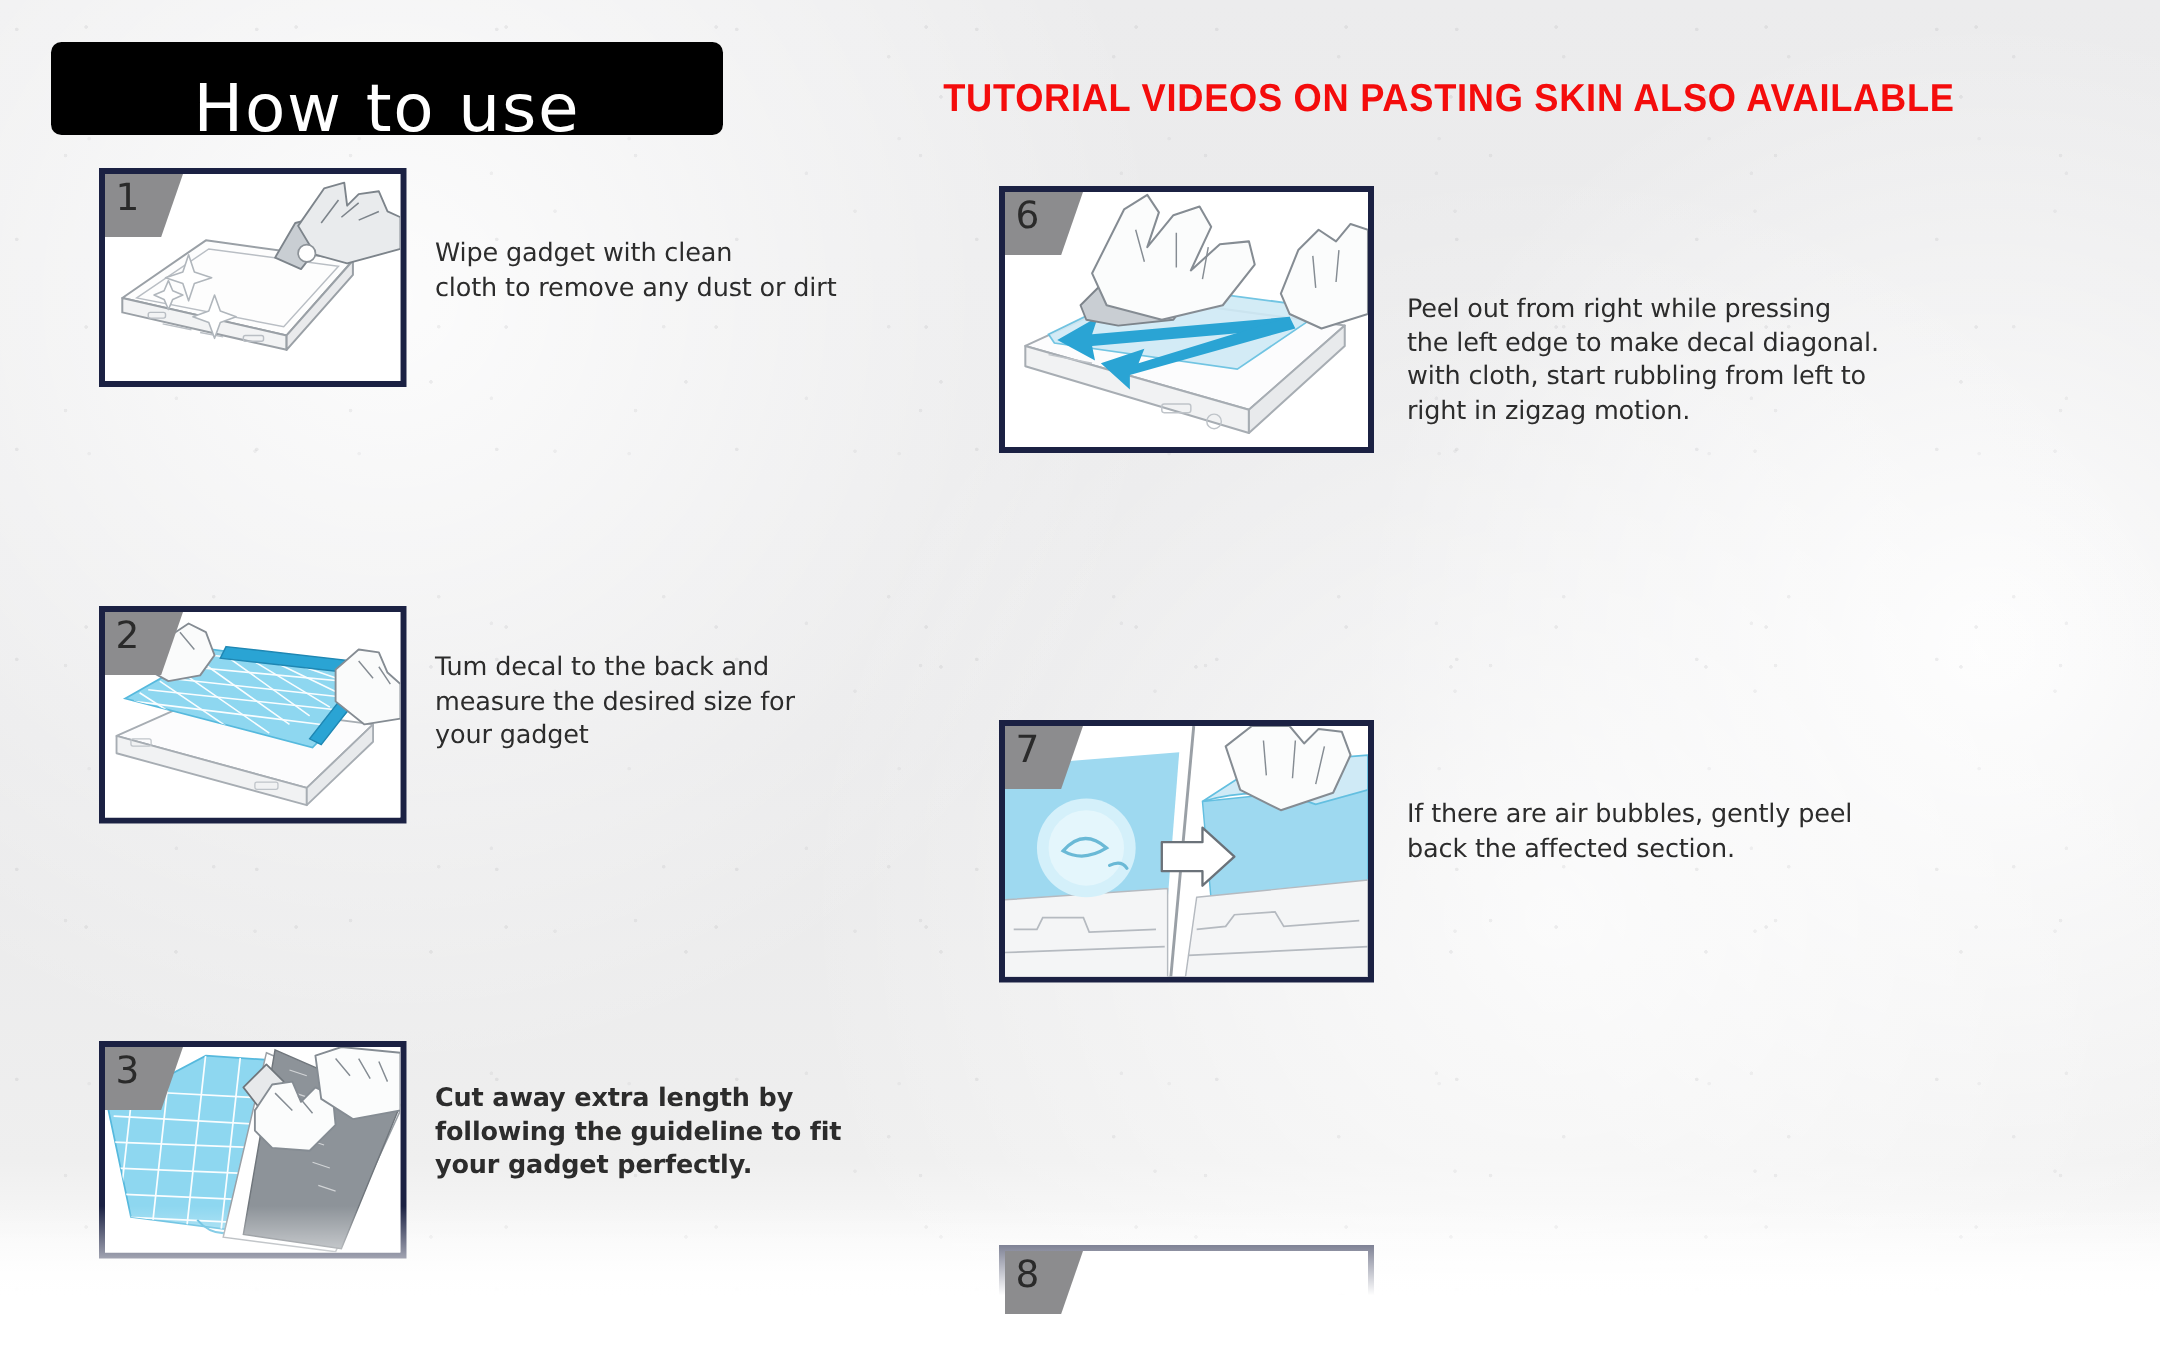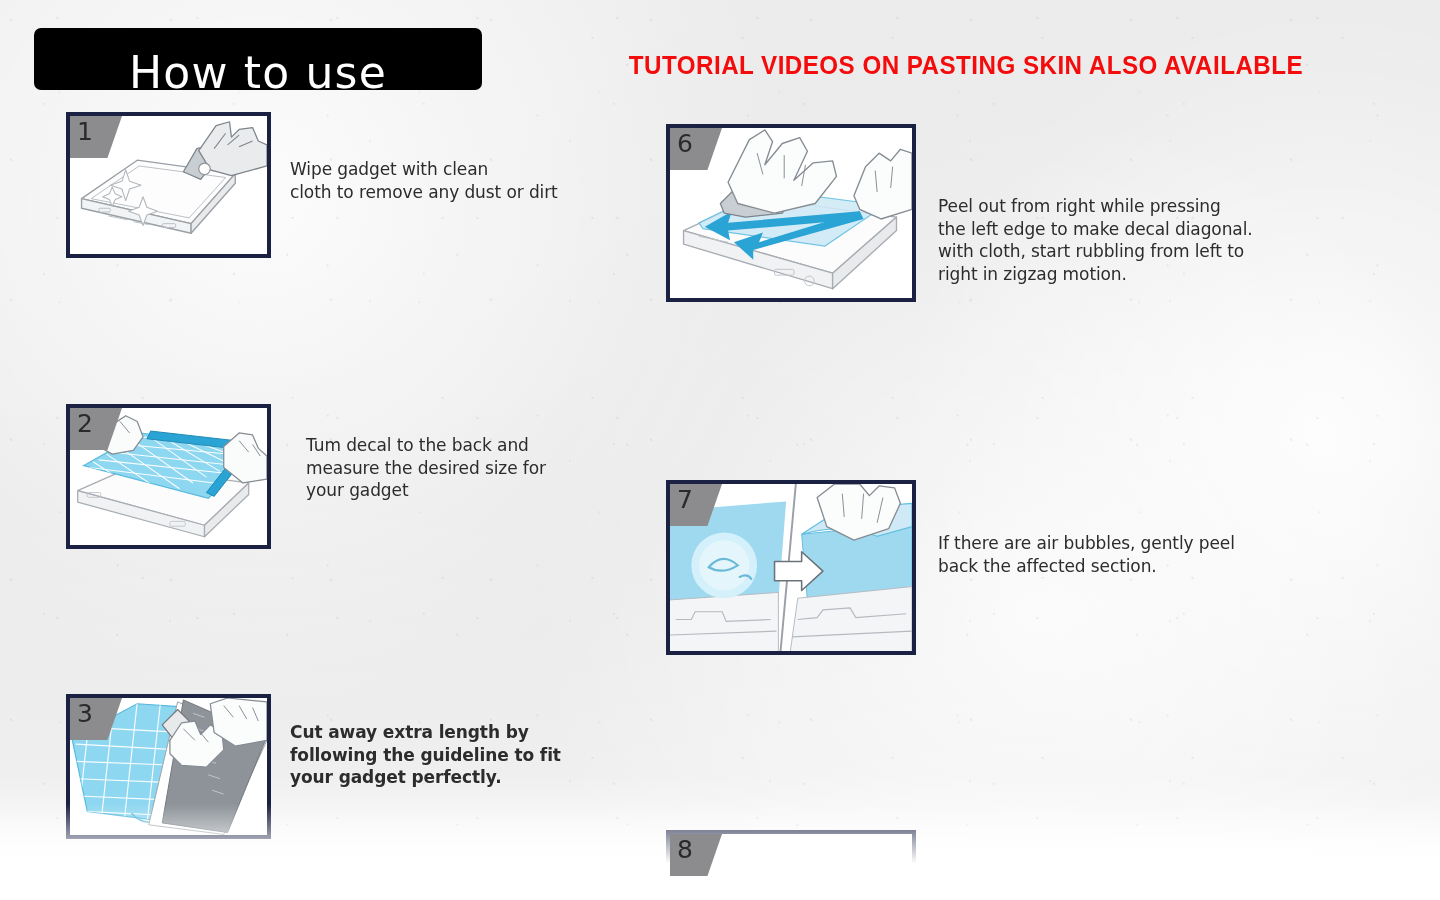--- a/index.html
+++ b/index.html
@@ -232,21 +232,21 @@
             <path d="M22 6 L36 2 L46 16 L58 8 L70 14 L76 30 L66 44 L44 48 L26 38 L18 20 Z"></path>
             <path d="M34 10 L46 22 M52 14 L62 26" fill="none" stroke-width="1"></path>
             <path d="M160 40 L176 26 L190 28 L196 42 L205 50 L205 74 L180 78 L160 62 Z"></path>
             <path d="M176 34 L186 46 M190 38 L198 50" fill="none" stroke-width="1"></path>
           </g>
         </svg>
         <div class="num-tab">
           <span class="num">2</span>
         </div>
       </div>
-      <div class="caption" style="top:176px;margin-left:16px;">Tum decal to the back and
+      <div class="caption" style="top:176px;">Tum decal to the back and
 measure the desired size for
 your gadget</div>
     </div>
 
     <div class="step-row" style="height:145px;">
       <div class="panel left" style="top:291px; height:145px;">
         <svg class="art" viewBox="0 0 205 145" preserveAspectRatio="none">
           <rect x="0" y="0" width="205" height="145" fill="#fff"></rect>
           <defs>
             <clipPath id="sheet3">

